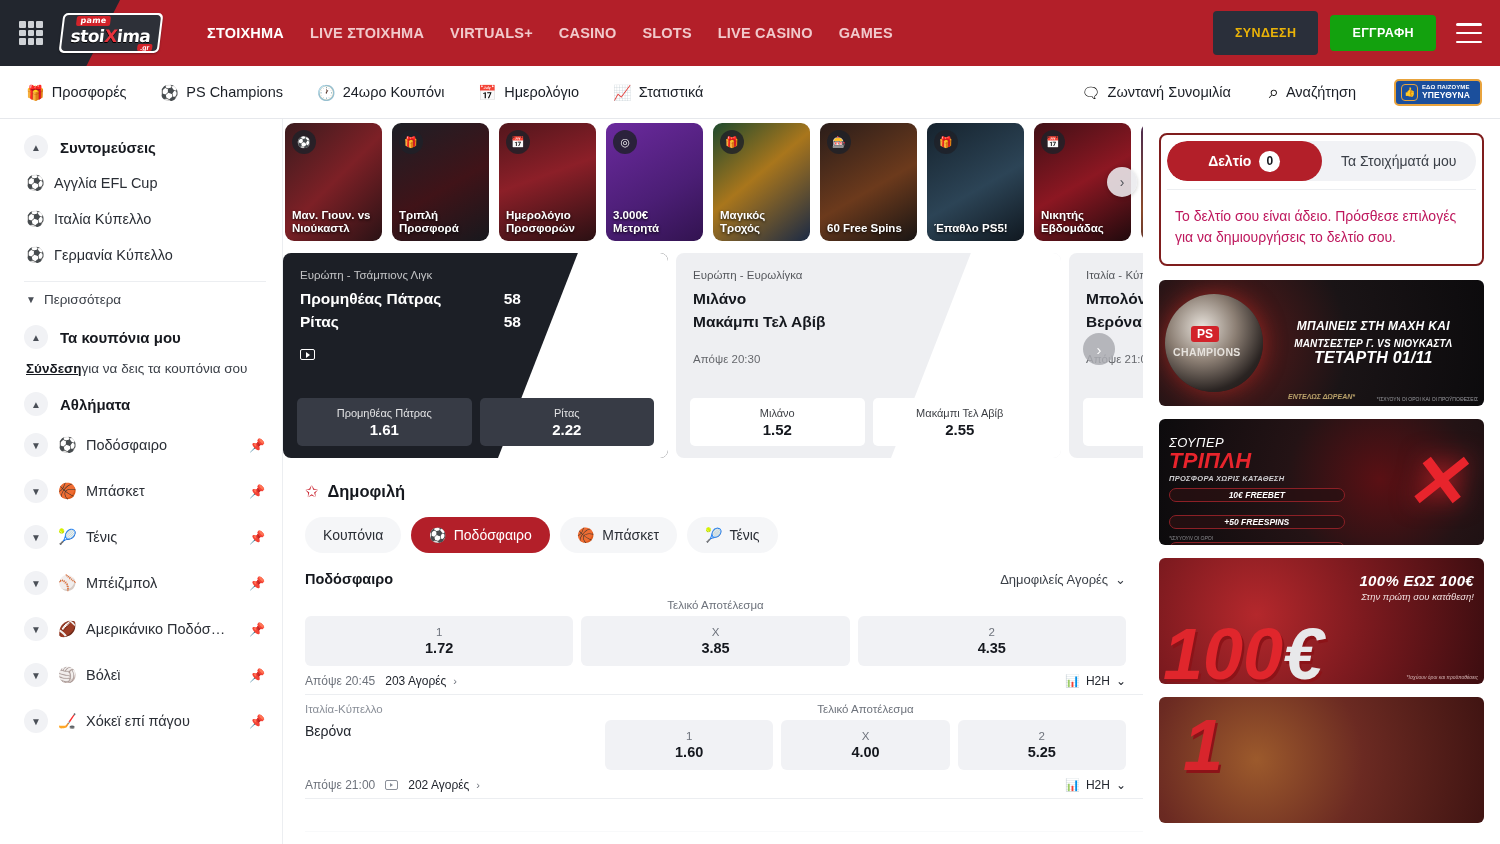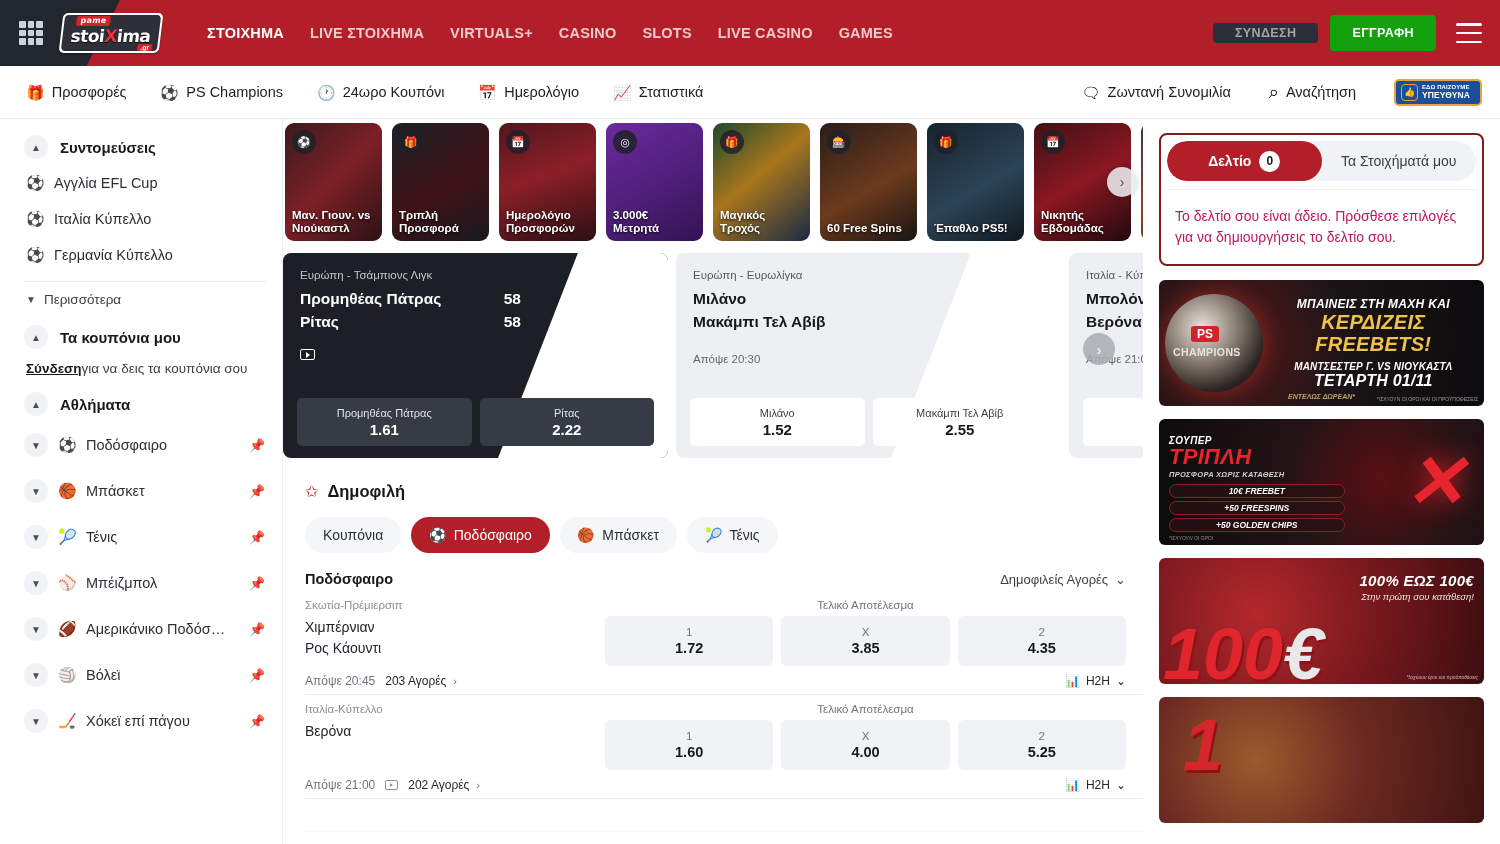--- a/index.html
+++ b/index.html
@@ -100,23 +100,23 @@
     white-space: nowrap;
   }
   .mainnav a.active { color: #ffffff; }
 
   .topbar-right {
     position: relative; z-index: 3;
     margin-left: auto; margin-right: 18px;
     display: flex; align-items: center; gap: 12px;
   }
   .btn-login {
-    background: #2a2f3a; color: #a3a3a3;
+    background: #2a2f3a; color: #eab308;
     border: none; border-radius: 4px;
-    height: 20px; padding: 0 22px;
+    height: 44px; padding: 0 22px;
     font-size: 12.5px; font-weight: bold;
     letter-spacing: .4px; cursor: pointer;
     font-family: "Liberation Sans", sans-serif;
   }
   .btn-register {
     background: #13a10e; color: #fff;
     border: none; border-radius: 4px;
     height: 36px; padding: 0 22px;
     font-size: 12.5px; font-weight: bold;
     letter-spacing: .4px; cursor: pointer;
@@ -745,25 +745,20 @@
       <div class="sport-head">
         <span class="n">Ποδόσφαιρο</span>
         <span class="m">
           <span>Δημοφιλείς Αγορές</span>
           <span>⌄</span>
         </span>
       </div>
 
       <div class="match">
         <div class="match-top">
-          <div class="match-left">
-            <div class="m-league">Σκωτία-Πρέμιερσιπ</div>
-            <div class="m-team">Χιμπέρνιαν</div>
-            <div class="m-team">Ρος Κάουντι</div>
-          </div>
           <div class="market-wrap">
             <div class="market-title">Τελικό Αποτέλεσμα</div>
             <div class="market-row">
               <div class="mk-box">
                 <span class="mk-lab">1</span>
                 <span class="mk-val">1.72</span>
               </div>
               <div class="mk-box">
                 <span class="mk-lab">X</span>
                 <span class="mk-val">3.85</span>
@@ -848,35 +843,34 @@
       </div>
       <div class="slip-empty">Το δελτίο σου είναι άδειο. Πρόσθεσε επιλογές για να δημιουργήσεις το δελτίο σου.</div>
     </div>
 
     <div class="banner" style="background:radial-gradient(circle at 22% 50%,#5a1a1a 0%,#1a1416 45%,#0c0b0d 100%)">
       <div style="position:absolute;left:6px;top:14px;width:98px;height:98px;border-radius:50%;background:radial-gradient(circle at 38% 34%,#e8e3dc 0%,#8c7f74 38%,#2a2422 72%,#141112 100%);box-shadow:0 0 22px rgba(210,50,40,.55)"></div>
       <div style="position:absolute;left:32px;top:46px;background:#d2232a;color:#fff;font-size:12px;font-weight:bold;padding:1px 6px;border-radius:3px;z-index:3">PS</div>
       <div style="position:absolute;left:14px;top:66px;color:#e6e2dd;font-size:10.5px;font-weight:bold;letter-spacing:.4px;z-index:3">CHAMPIONS</div>
       <div class="banner-txt">
         <div class="bn-l1">ΜΠΑΙΝΕΙΣ ΣΤΗ ΜΑΧΗ ΚΑΙ</div>
-        <div class="bn-l2">ΚΕΡΔΙΖΕΙΣ FREEBETS!</div>
         <div class="bn-l3">ΜΑΝΤΣΕΣΤΕΡ Γ.  VS  ΝΙΟΥΚΑΣΤΛ</div>
         <div class="bn-l4">ΤΕΤΑΡΤΗ 01/11</div>
       </div>
       <div class="bn-small">ΕΝΤΕΛΩΣ ΔΩΡΕΑΝ*</div>
       <div class="bn-tiny">*ΙΣΧΥΟΥΝ ΟΙ ΟΡΟΙ ΚΑΙ ΟΙ ΠΡΟΫΠΟΘΕΣΕΙΣ</div>
     </div>
 
     <div class="banner" style="background:radial-gradient(circle at 68% 48%,#5a1014 0%,#241315 40%,#0c0b0d 100%)">
       <div style="position:absolute;right:18px;top:50%;transform:translateY(-50%);font-size:74px;color:#e8242c;font-weight:bold;font-style:italic;text-shadow:0 0 26px rgba(232,36,44,.85);line-height:1">✕</div>
       <div style="position:absolute;left:10px;top:16px;width:54%;z-index:3">
-        <div style="font-size:10px;font-style:italic;font-weight:bold;color:#fff;letter-spacing:.4px">ΣΟΥΠΕΡ</div>
+        <div style="font-size:13px;font-style:italic;font-weight:normal;color:#fff;letter-spacing:.4px">ΣΟΥΠΕΡ</div>
         <div style="font-size:22px;font-style:italic;font-weight:bold;color:#e8242c;letter-spacing:.3px;line-height:1">ΤΡΙΠΛΗ</div>
         <div style="font-size:7.5px;font-style:italic;font-weight:bold;color:#cfcfd2;letter-spacing:.3px;margin-top:2px">ΠΡΟΣΦΟΡΑ ΧΩΡΙΣ ΚΑΤΑΘΕΣΗ</div>
-        <div style="margin-top:5px;display:flex;flex-direction:column;gap:3px">
+        <div style="margin-top:5px;display:flex;flex-direction:column;gap:13px">
           <div style="border:1px solid #8c2026;border-radius:9px;background:rgba(40,16,18,.8);color:#fff;font-size:8.5px;font-weight:bold;font-style:italic;text-align:center;padding:1px 0">10€ FREEBET</div>
           <div style="border:1px solid #8c2026;border-radius:9px;background:rgba(40,16,18,.8);color:#fff;font-size:8.5px;font-weight:bold;font-style:italic;text-align:center;padding:1px 0">+50 FREESPINS</div>
           <div style="border:1px solid #8c2026;border-radius:9px;background:rgba(40,16,18,.8);color:#fff;font-size:8.5px;font-weight:bold;font-style:italic;text-align:center;padding:1px 0">+50 GOLDEN CHIPS</div>
         </div>
       </div>
       <div style="position:absolute;left:10px;bottom:4px;font-size:5px;color:#8a8a8e;font-style:italic">*ΙΣΧΥΟΥΝ ΟΙ ΟΡΟΙ</div>
     </div>
 
     <div class="banner" style="background:radial-gradient(circle at 30% 45%,#b4282c 0%,#7d1a1f 45%,#3c0d10 100%)">
       <div style="position:absolute;left:4px;bottom:-6px;font-size:72px;font-weight:bold;font-style:italic;color:#e0262c;text-shadow:2px 3px 0 #8c1318;line-height:1;z-index:2"><span>100</span><span style="color:#e8e8ea">€</span></div>

